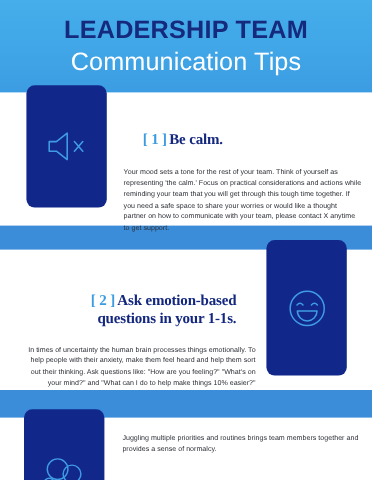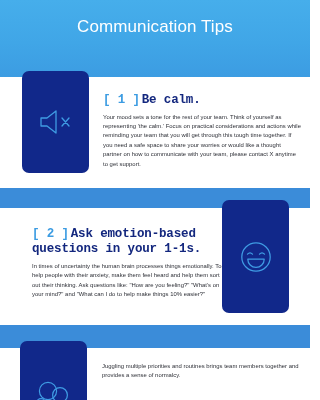--- a/index.html
+++ b/index.html
@@ -37,21 +37,21 @@
   .header-title {
     font-size: 21px;
     line-height: 25px;
     font-weight: bold;
     letter-spacing: 0.2px;
     color: #152a7c;
     margin: 0;
     font-family: "Liberation Sans", sans-serif;
   }
   .header-subtitle {
-    font-size: 17px;
+    font-size: 21px;
     line-height: 22px;
     font-weight: normal;
     color: #ffffff;
     margin: 3px 0 0 0;
     letter-spacing: 0.1px;
     font-family: "Liberation Sans", sans-serif;
   }
 
   
   .band {
@@ -91,31 +91,31 @@
     height: 100px;
   }
   .icon-card svg { display: block; }
 
   
   .tip {
     position: absolute;
     box-sizing: border-box;
   }
   .tip-1 { left: 103px; top: 93px; width: 198px; }
-  .tip-2 { left: 32px; top: 227px; width: 196px; }
+  .tip-2 { left: 17px; top: 227px; width: 196px; text-align: right; }
   .tip-3 { left: 102px; top: 357px; width: 200px; }
 
   .tip-heading {
-    margin: 0;
+    margin: 16px;
     font-size: 12.5px;
     line-height: 14.5px;
     font-weight: bold;
     color: #13277e;
     letter-spacing: -0.15px;
-    font-family: Liberation Mono, monospace;
+    font-family: Liberation Serif, serif;
   }
   .tip-num {
     color: #3c9ce2;
     font-weight: bold;
     margin-right: 2px;
   }
   .tip-body {
     margin: 5px 0 0 0;
     font-size: 5.9px;
     line-height: 9.4px;
@@ -125,20 +125,21 @@
   }
   .tip-2 .tip-body { margin-top: 6px; }
   .tip-3 .tip-body { margin-top: 5px; }
 </style>
 </head>
 <body>
 
 <div class="page">
 
   <div class="header">
+    <h1 class="header-title">LEADERSHIP TEAM</h1>
     <h2 class="header-subtitle">Communication Tips</h2>
   </div>
 
   <div class="band band-2"></div>
   <div class="band band-3"></div>
 
   <div class="icon-card card-1">
     <span>
       <svg width="40" height="30" viewBox="0 0 40 30" fill="none">
         <path d="M5 11 H11 L20 4 V26 L11 19 H5 Z" stroke="#3f9ce4" stroke-width="1.3" stroke-linejoin="round" stroke-linecap="round" fill="none"></path>

